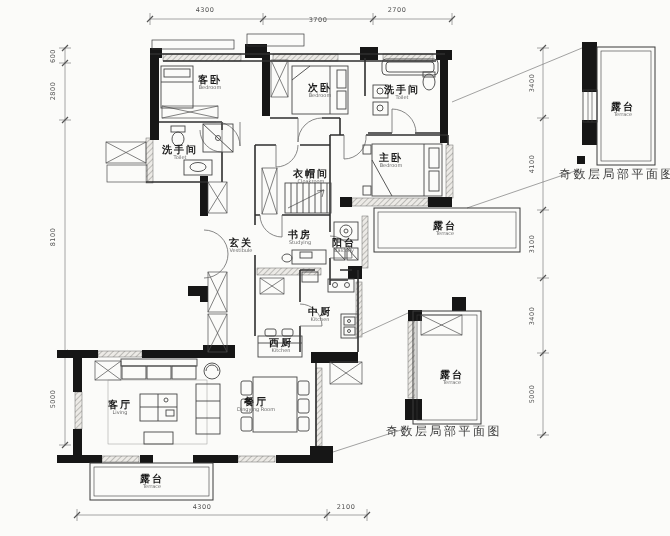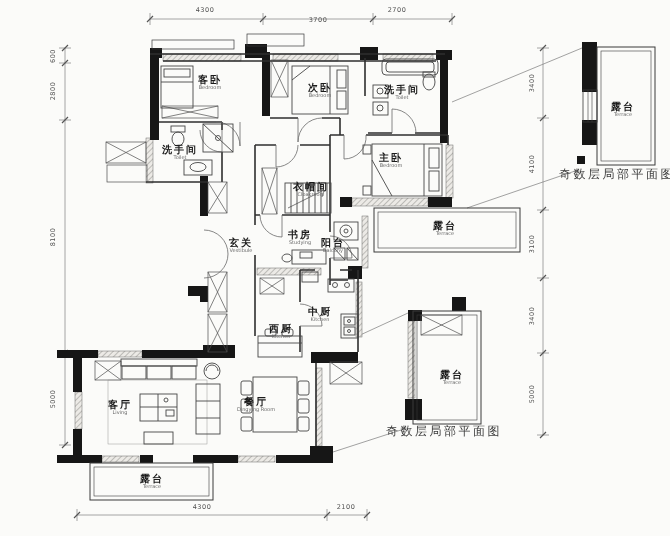--- a/index.html
+++ b/index.html
@@ -270,41 +270,41 @@
       <div class="en">Toilet</div>
     </div>
 <div class="lbl" style="left:402px;top:92px">
       <div class="cn">洗手间</div>
       <div class="en">Toilet</div>
     </div>
 <div class="lbl" style="left:391px;top:160px">
       <div class="cn">主卧</div>
       <div class="en">Bedroom</div>
     </div>
-<div class="lbl" style="left:311px;top:189px">
+<div class="lbl" style="left:311px;top:176px">
       <div class="cn">衣帽间</div>
       <div class="en">Cloakroom</div>
     </div>
 <div class="lbl" style="left:241px;top:245px">
       <div class="cn">玄关</div>
       <div class="en">Vestibule</div>
     </div>
 <div class="lbl" style="left:300px;top:237px">
       <div class="cn">书房</div>
       <div class="en">Studying</div>
     </div>
-<div class="lbl" style="left:333px;top:245px">
+<div class="lbl" style="left:344px;top:245px">
       <div class="cn">阳台</div>
       <div class="en">Balcony</div>
     </div>
 <div class="lbl" style="left:320px;top:314px">
       <div class="cn">中厨</div>
       <div class="en">Kitchen</div>
     </div>
-<div class="lbl" style="left:281px;top:331px">
+<div class="lbl" style="left:281px;top:345px">
       <div class="cn">西厨</div>
       <div class="en">Kitchen</div>
     </div>
 <div class="lbl" style="left:256px;top:404px">
       <div class="cn">餐厅</div>
       <div class="en">Dingying Room</div>
     </div>
 <div class="lbl" style="left:120px;top:407px">
       <div class="cn">客厅</div>
       <div class="en">Living</div>

